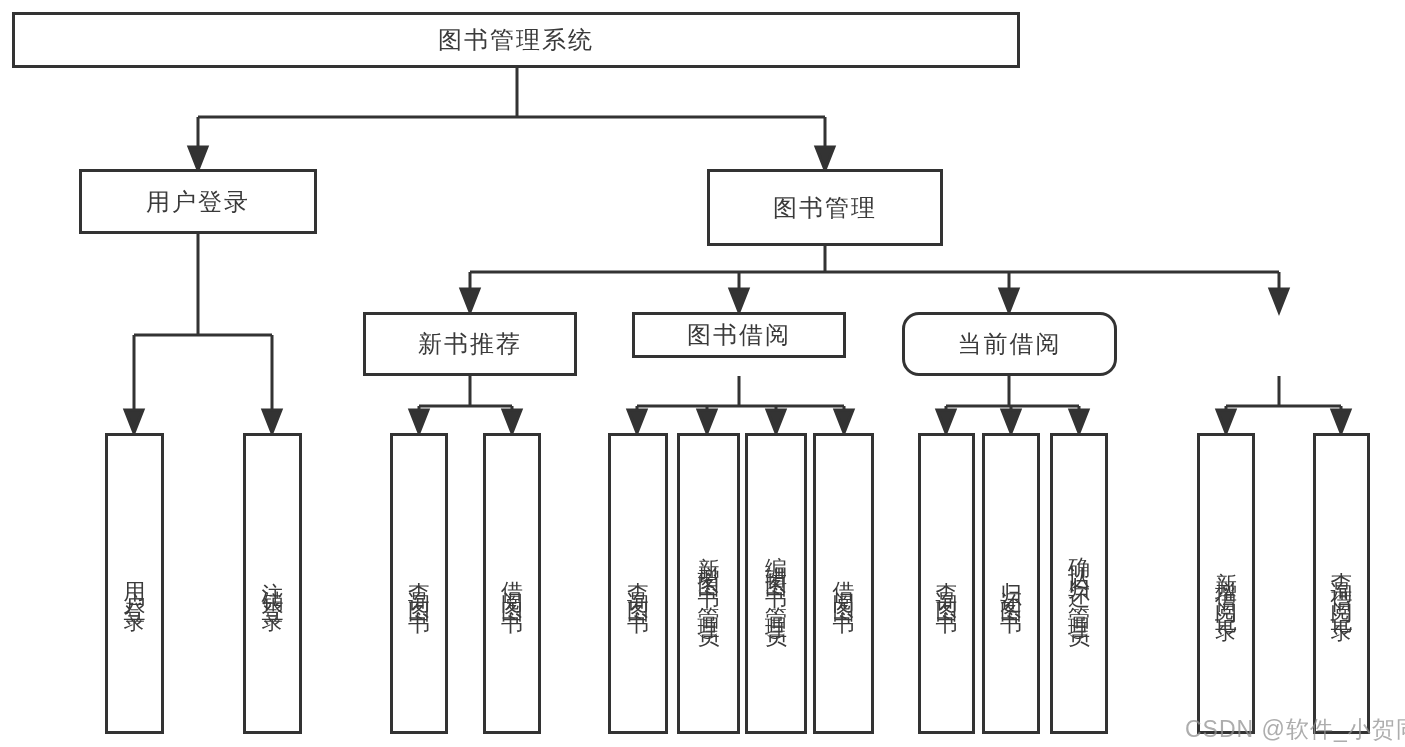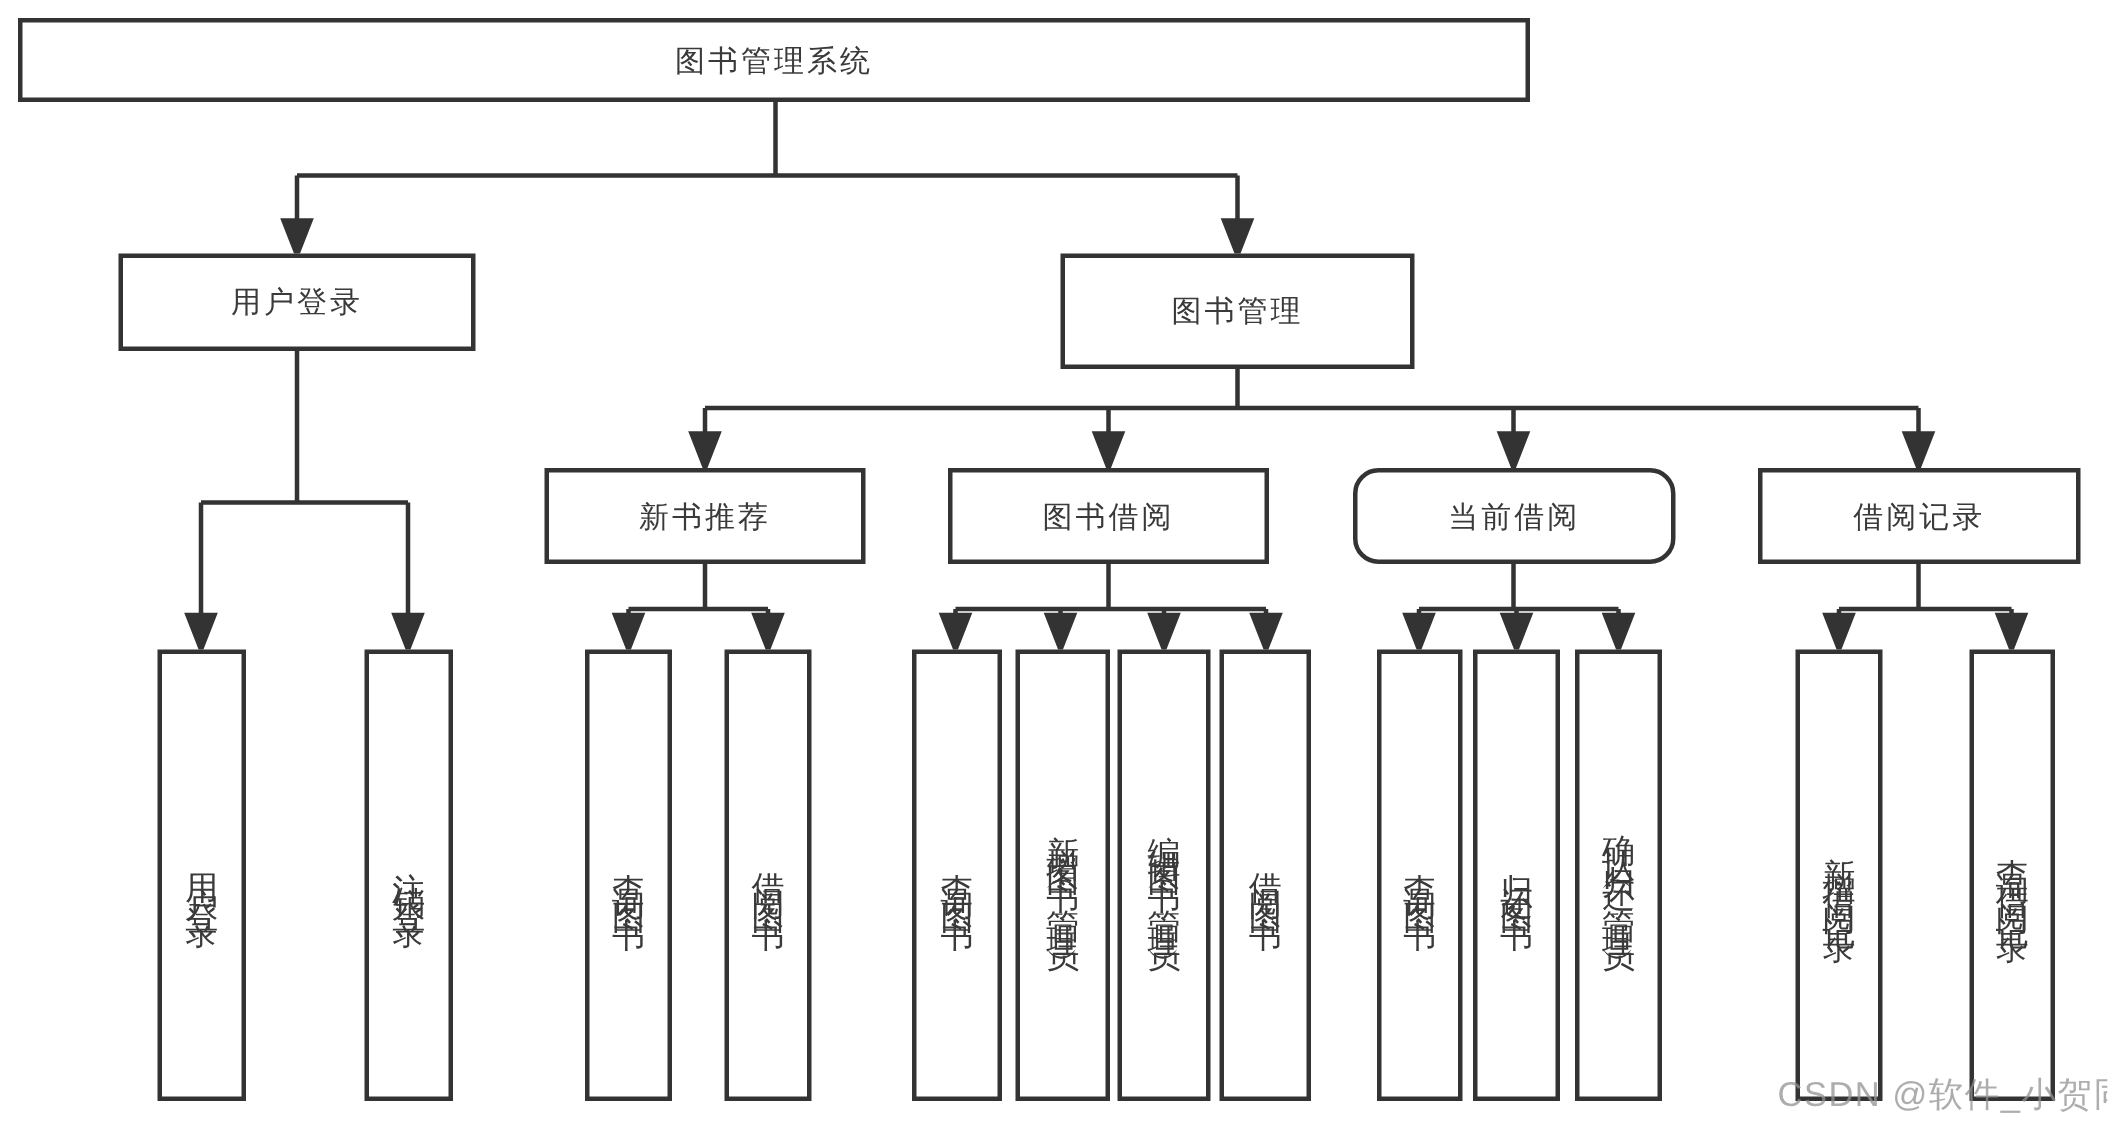--- a/index.html
+++ b/index.html
@@ -26,21 +26,21 @@
     box-sizing: border-box;
     background: #ffffff;
     border: 3px solid #333333;
     color: #3a3a3a;
     display: flex;
     align-items: center;
     justify-content: center;
     z-index: 2;
   }
   .node.h-box {
-    font-size: 20px;
+    font-size: 24px;
     letter-spacing: 2px;
     white-space: nowrap;
   }
   .node.v-box {
     writing-mode: vertical-rl;
     text-orientation: mixed;
     font-size: 22px;
     letter-spacing: 10px;
     line-height: 1;
   }
@@ -109,23 +109,22 @@
       </g>
     </g>
   </svg>
 
   <div class="node h-box" style="left:12px; top:12px; width:1008px; height:56px;">图书管理系统</div>
 
   <div class="node h-box" style="left:79px; top:169px; width:238px; height:65px;">用户登录</div>
   <div class="node h-box" style="left:707px; top:169px; width:236px; height:77px;">图书管理</div>
 
   <div class="node h-box" style="left:363px; top:312px; width:214px; height:64px;">新书推荐</div>
-  <div class="node h-box" style="left:632px; top:312px; width:214px; height:64px;">图书借阅</div>
+  <div class="node h-box" style="left:632px; top:312px; width:214px; height:46px;">图书借阅</div>
   <div class="node h-box" style="left:902px; top:312px; width:215px; height:64px;border-radius:17px;">当前借阅</div>
-  <div class="node h-box" style="left:1172px; top:312px; width:215px; height:64px;">借阅记录</div>
 
   <div class="node v-box" style="left:105px; top:433px; width:59px; height:301px;">用户登录</div>
   <div class="node v-box" style="left:243px; top:433px; width:59px; height:301px;">注销登录</div>
 
   <div class="node v-box" style="left:390px; top:433px; width:58px; height:301px;">查询图书</div>
   <div class="node v-box" style="left:483px; top:433px; width:58px; height:301px;">借阅图书</div>
 
   <div class="node v-box" style="left:608px; top:433px; width:60px; height:301px;">查询图书</div>
   <div class="node v-box" style="left:677px; top:433px; width:63px; height:301px;">新增图书（管理员）</div>
   <div class="node v-box" style="left:745px; top:433px; width:62px; height:301px;">编辑图书（管理员）</div>

